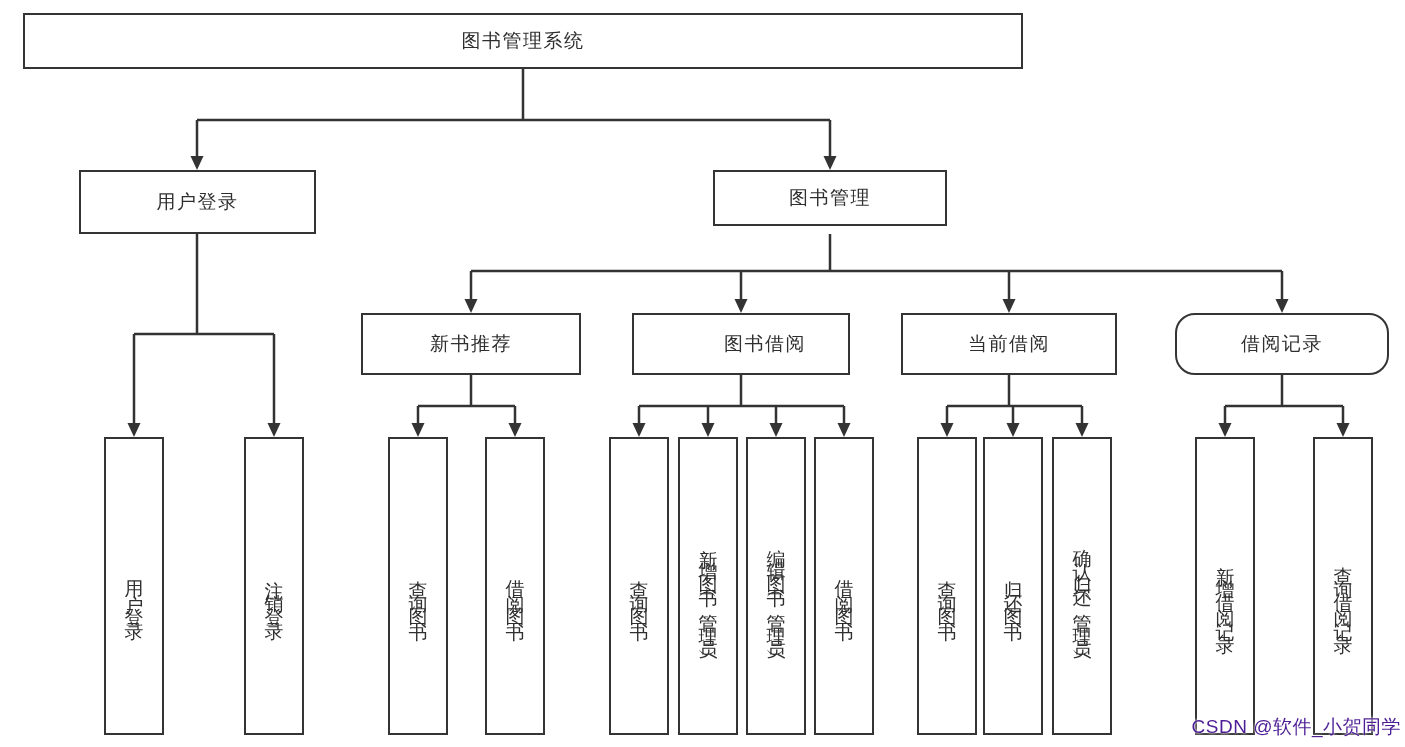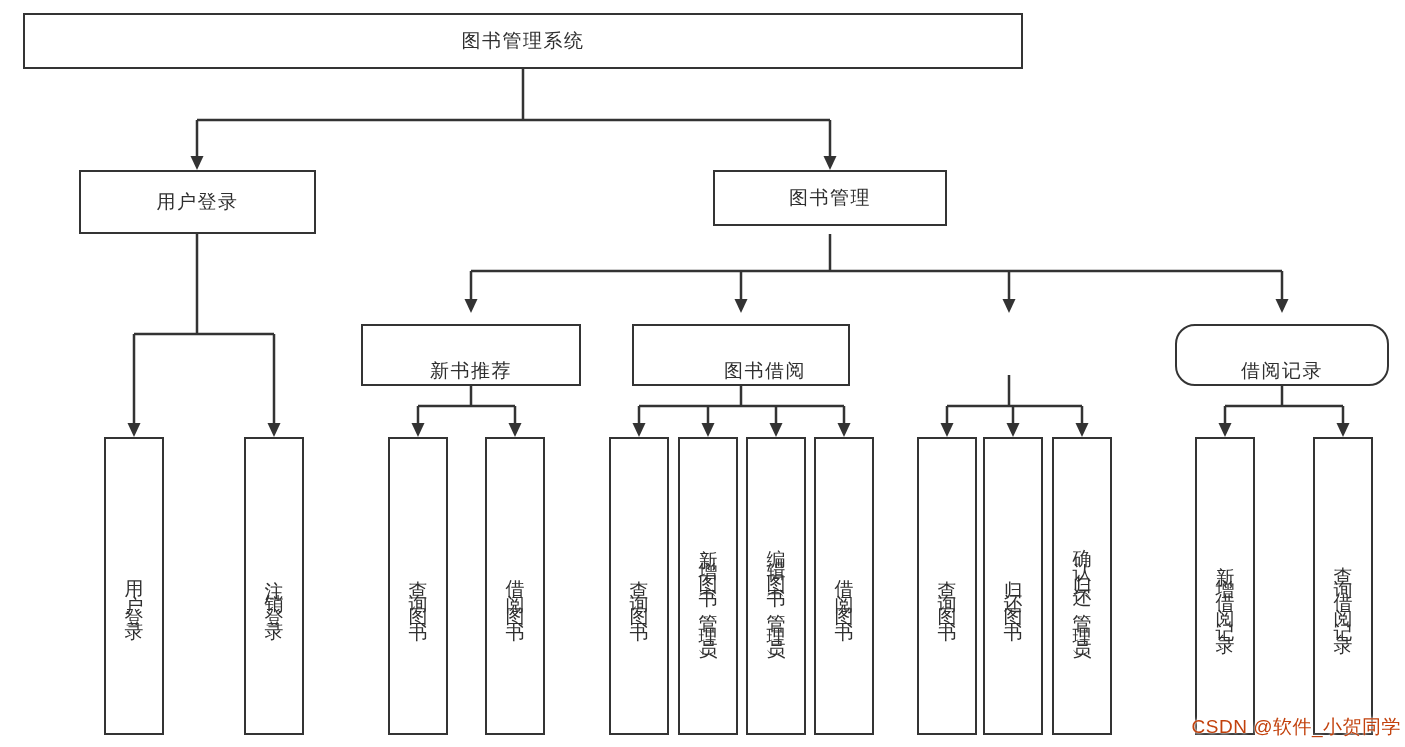--- a/index.html
+++ b/index.html
@@ -29,42 +29,42 @@
     justify-content: center;
   }
   .hlabel {
     font-size: 19px;
     letter-spacing: 1.5px;
     white-space: nowrap;
   }
   .node-root  { left: 23px;  top: 13px;  width: 1000px; height: 56px; }
   .node-lvl2a { left: 79px;  top: 170px; width: 237px;  height: 64px; }
   .node-lvl2b { left: 713px; top: 170px; width: 234px;  height: 56px; }
-  .node-lvl3  { top: 324px; height: 62px; align-items: flex-end; }
+  .node-lvl3  { top: 313px; height: 62px; }
   .node-l3a { left: 361px;  width: 220px; }
   .node-l3b { left: 632px;  width: 218px; padding-left: 48px; }
   .node-l3c { left: 901px;  width: 216px; }
   .node-l3d { left: 1175px; width: 214px; border-radius: 20px; }
   .leaf { top: 437px; width: 60px; height: 298px; }
   .vtext {
     writing-mode: vertical-rl;
     text-orientation: mixed;
     font-size: 19px;
     letter-spacing: 14px;
     white-space: nowrap;
     margin-bottom: -14px;
   }
   .vtext.long { letter-spacing: 13px; margin-bottom: -13px; }
   .watermark {
     position: absolute;
     right: 4px;
     top: 714px;
     font-size: 19px;
     letter-spacing: 0.5px;
-    color: #c2410c;
+    color: #4c1d95;
     text-shadow: 0 0 2px #ffffff, 0 0 4px #ffffff;
     white-space: nowrap;
     z-index: 5;
   }
 </style>
 </head>
 <body>
 
 <div class="canvas">
 
@@ -111,20 +111,23 @@
   <div class="node node-lvl2b">
     <span class="hlabel">图书管理</span>
   </div>
 
   <div class="node node-lvl3 node-l3a">
     <span class="hlabel">新书推荐</span>
   </div>
   <div class="node node-lvl3 node-l3b">
     <span class="hlabel">图书借阅</span>
   </div>
+  <div class="node node-lvl3 node-l3c">
+    <span class="hlabel">当前借阅</span>
+  </div>
   <div class="node node-lvl3 node-l3d">
     <span class="hlabel">借阅记录</span>
   </div>
 
   <div class="node leaf" style="left:104px">
     <span class="vtext">用户登录</span>
   </div>
   <div class="node leaf" style="left:244px">
     <span class="vtext">注销登录</span>
   </div>

